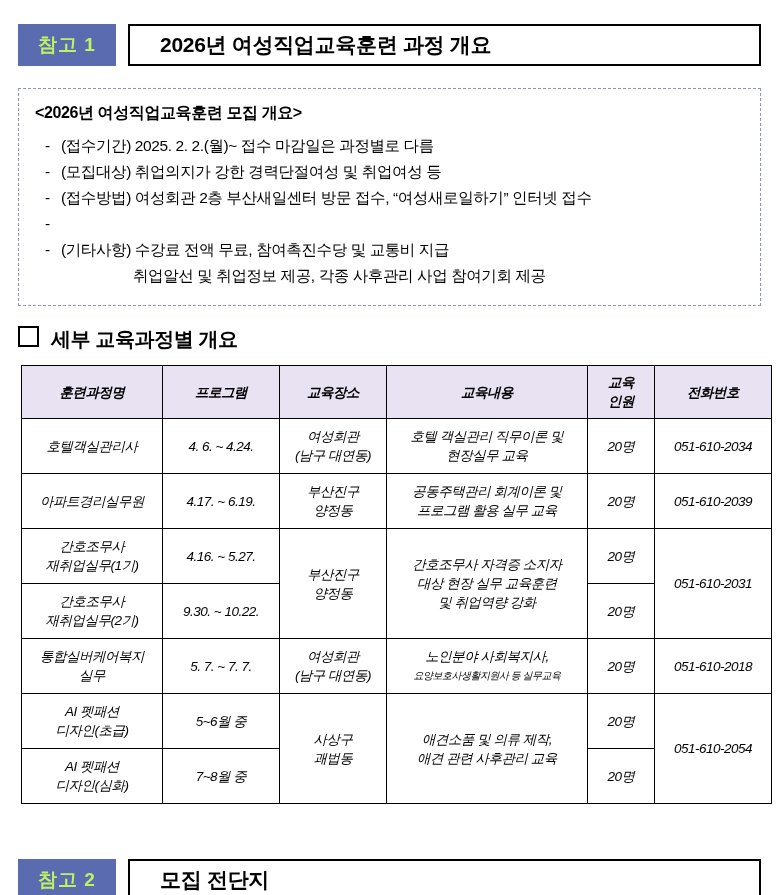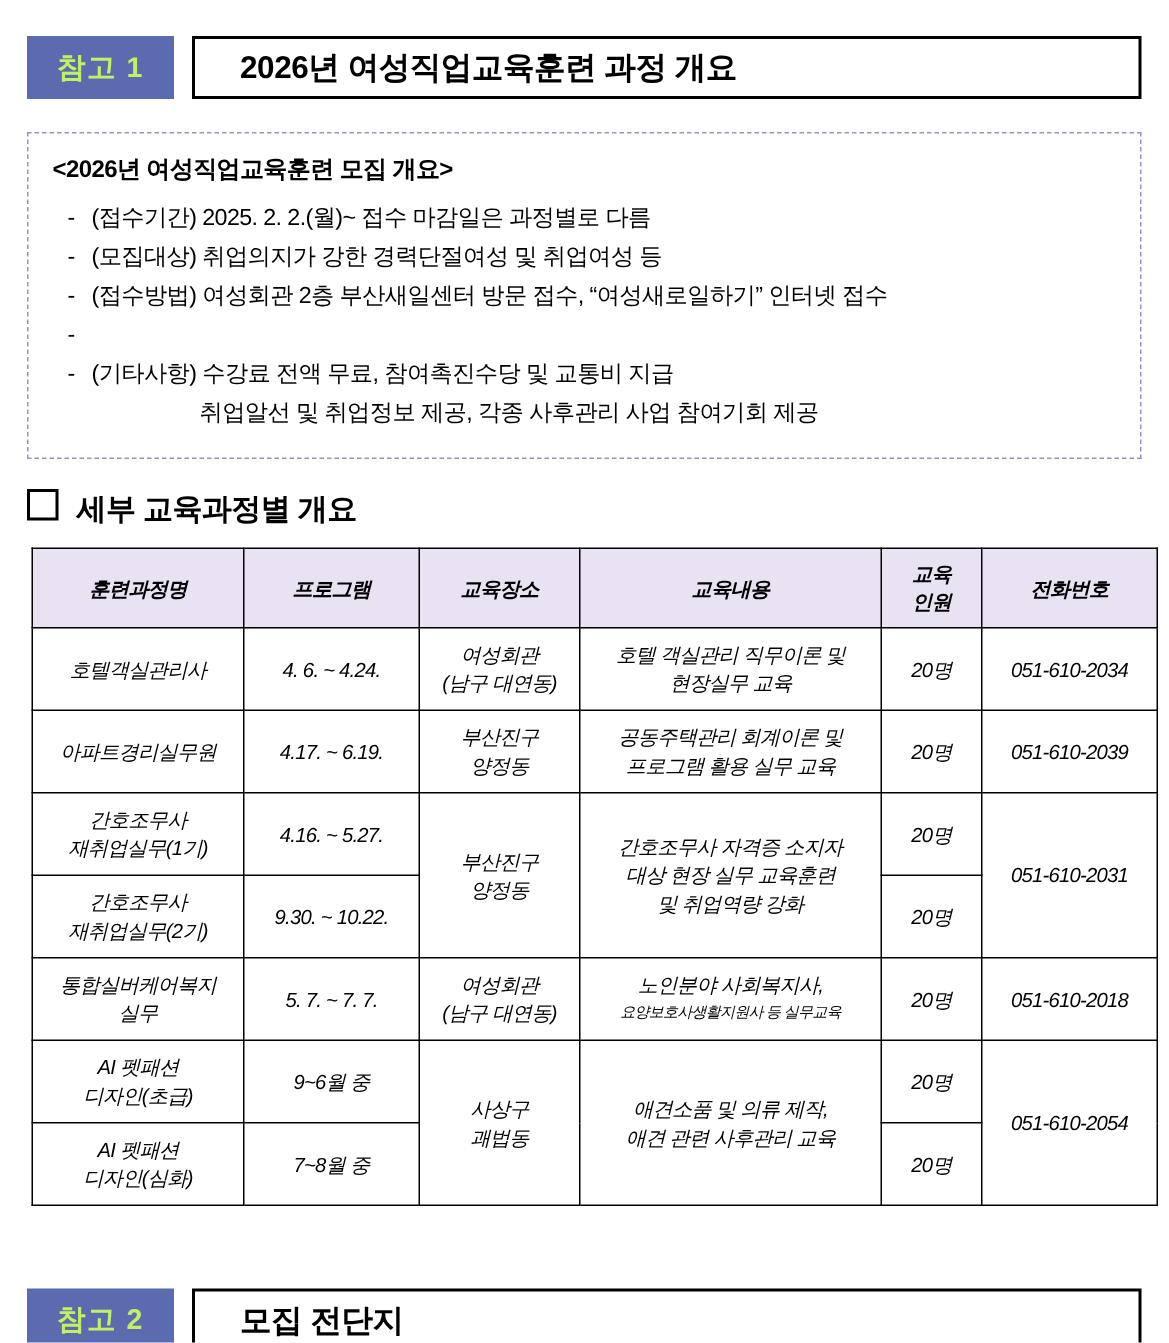--- a/index.html
+++ b/index.html
@@ -276,21 +276,21 @@
         </td>
         <td>20명</td>
         <td>051-610-2018</td>
       </tr>
 
       <tr>
         <td class="rowh">
           <div>AI 펫패션</div>
           <div>디자인(초급)</div>
         </td>
-        <td>9~6월 중</td>
+        <td>5~6월 중</td>
         <td rowspan="2">
           <div>사상구</div>
           <div>괘법동</div>
         </td>
         <td rowspan="2">
           <div>애견소품 및 의류 제작,</div>
           <div>애견 관련 사후관리 교육</div>
         </td>
         <td>20명</td>
         <td rowspan="2">051-610-2054</td>

